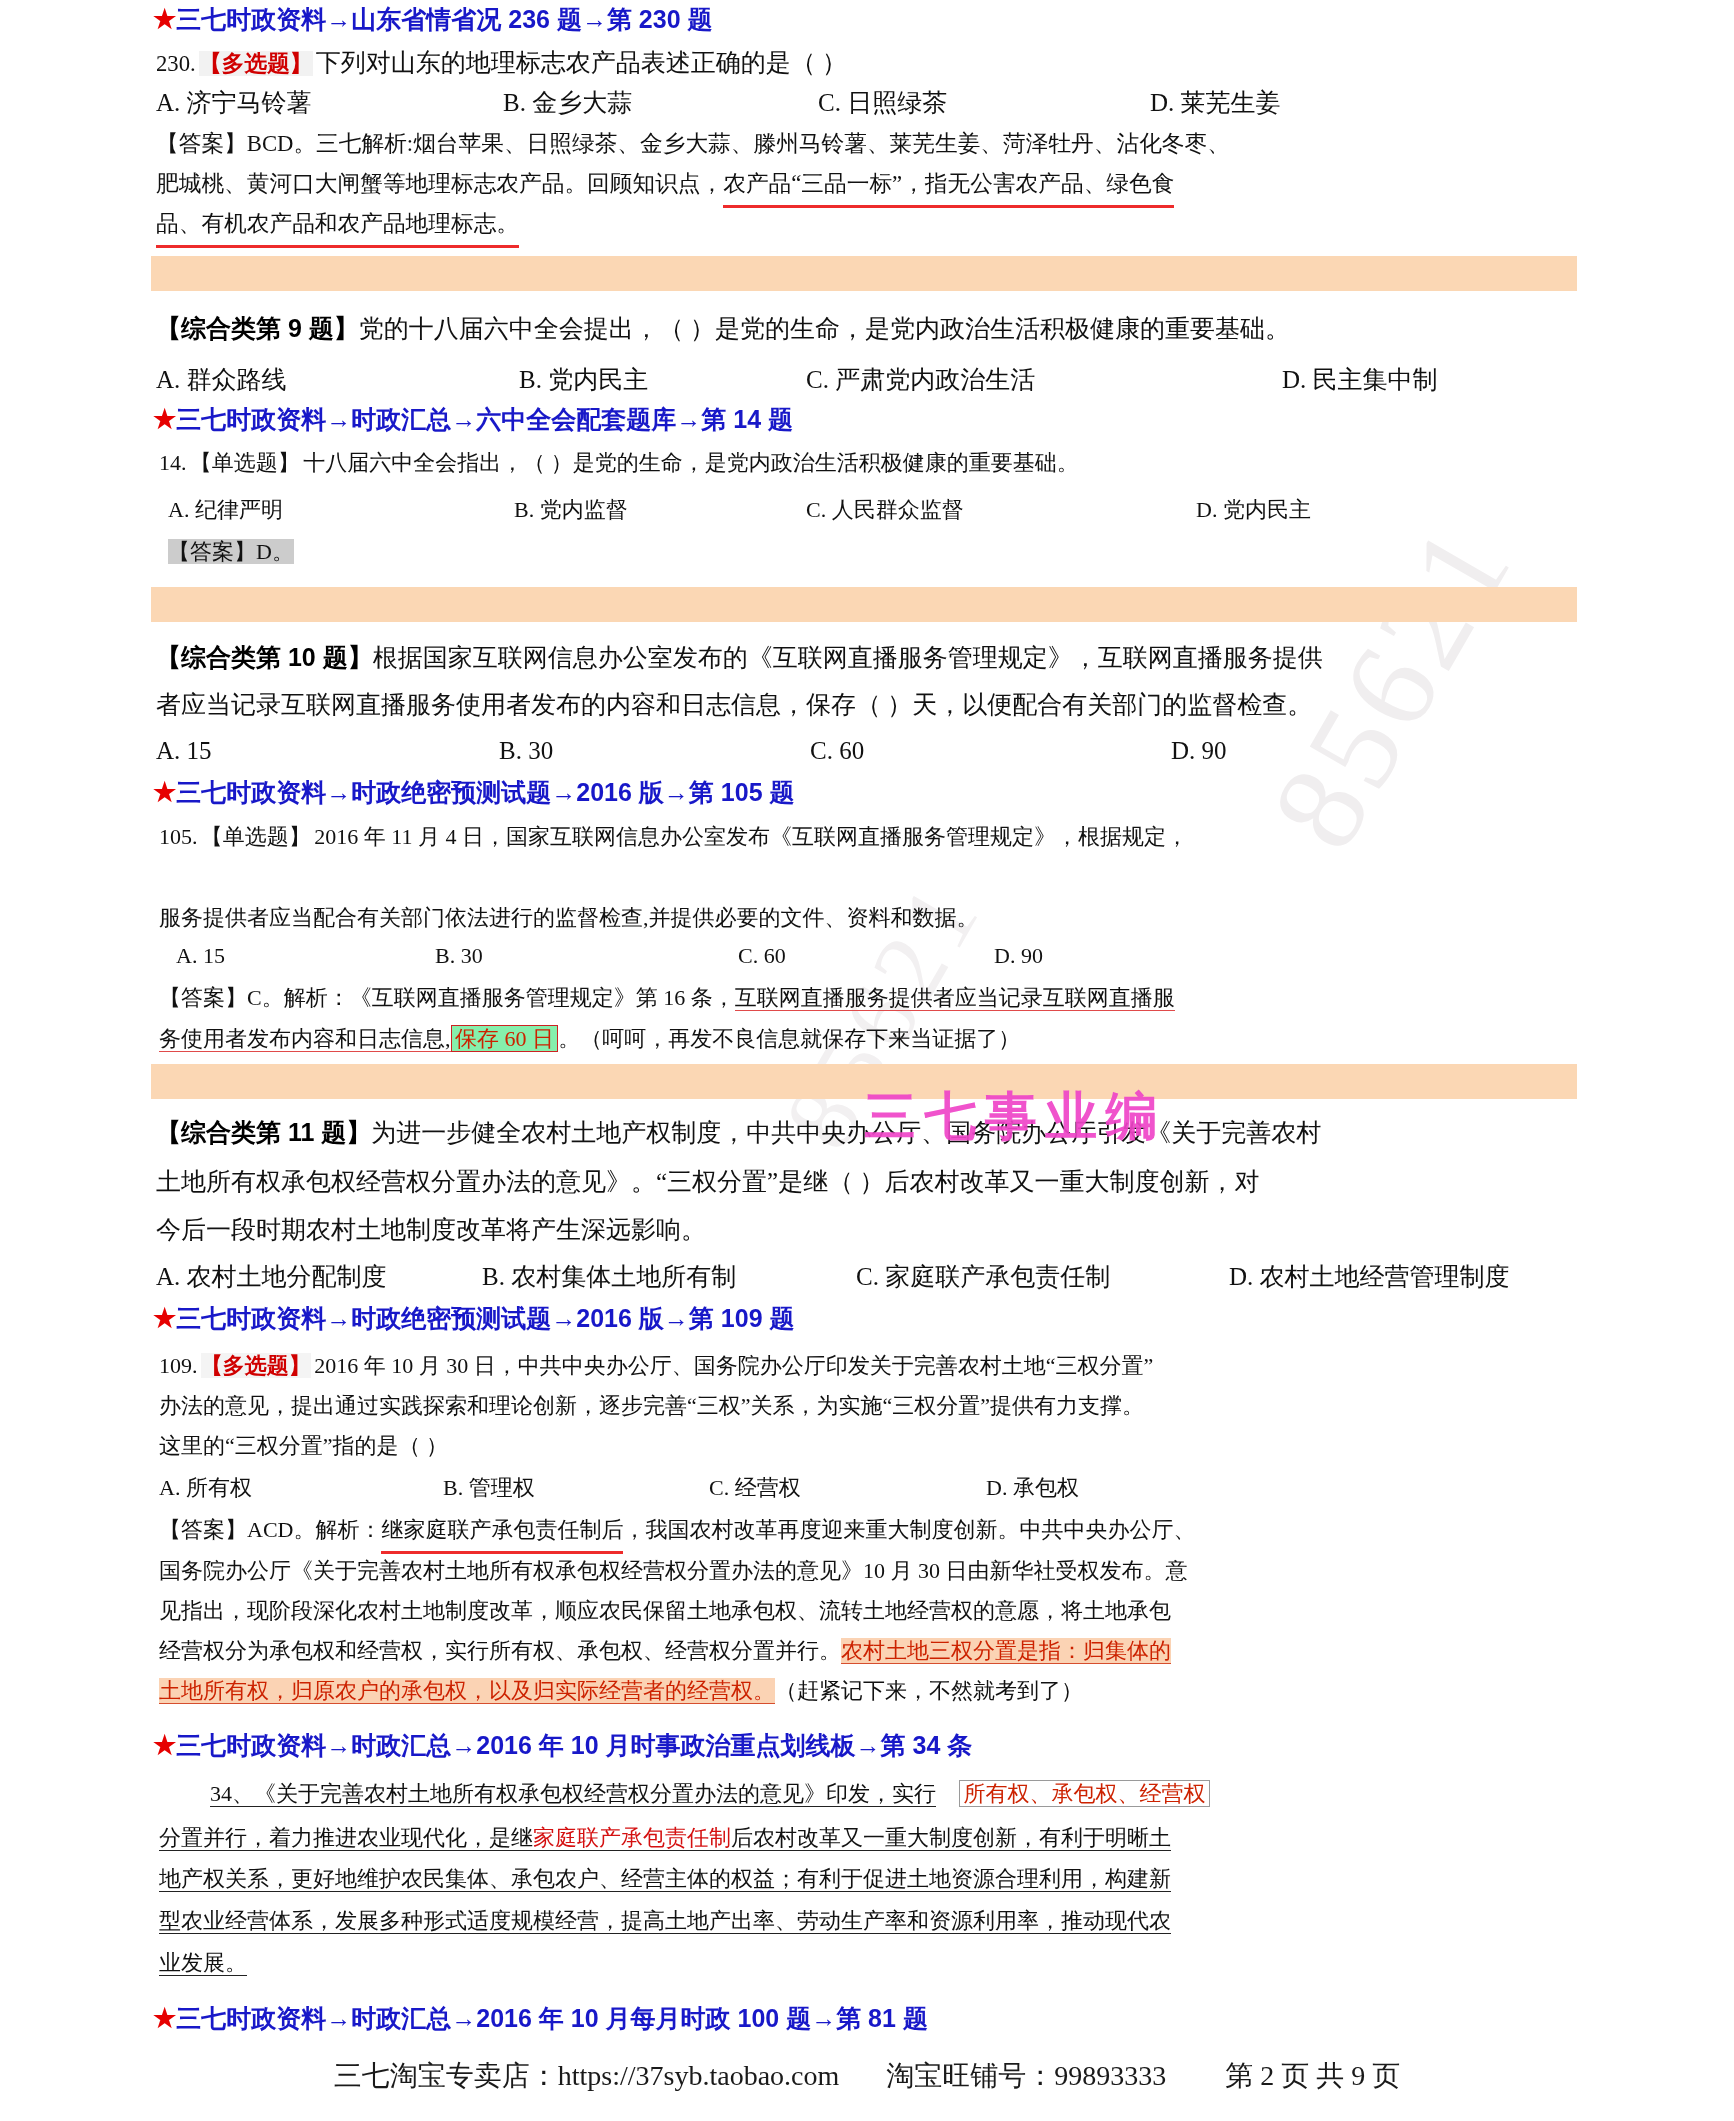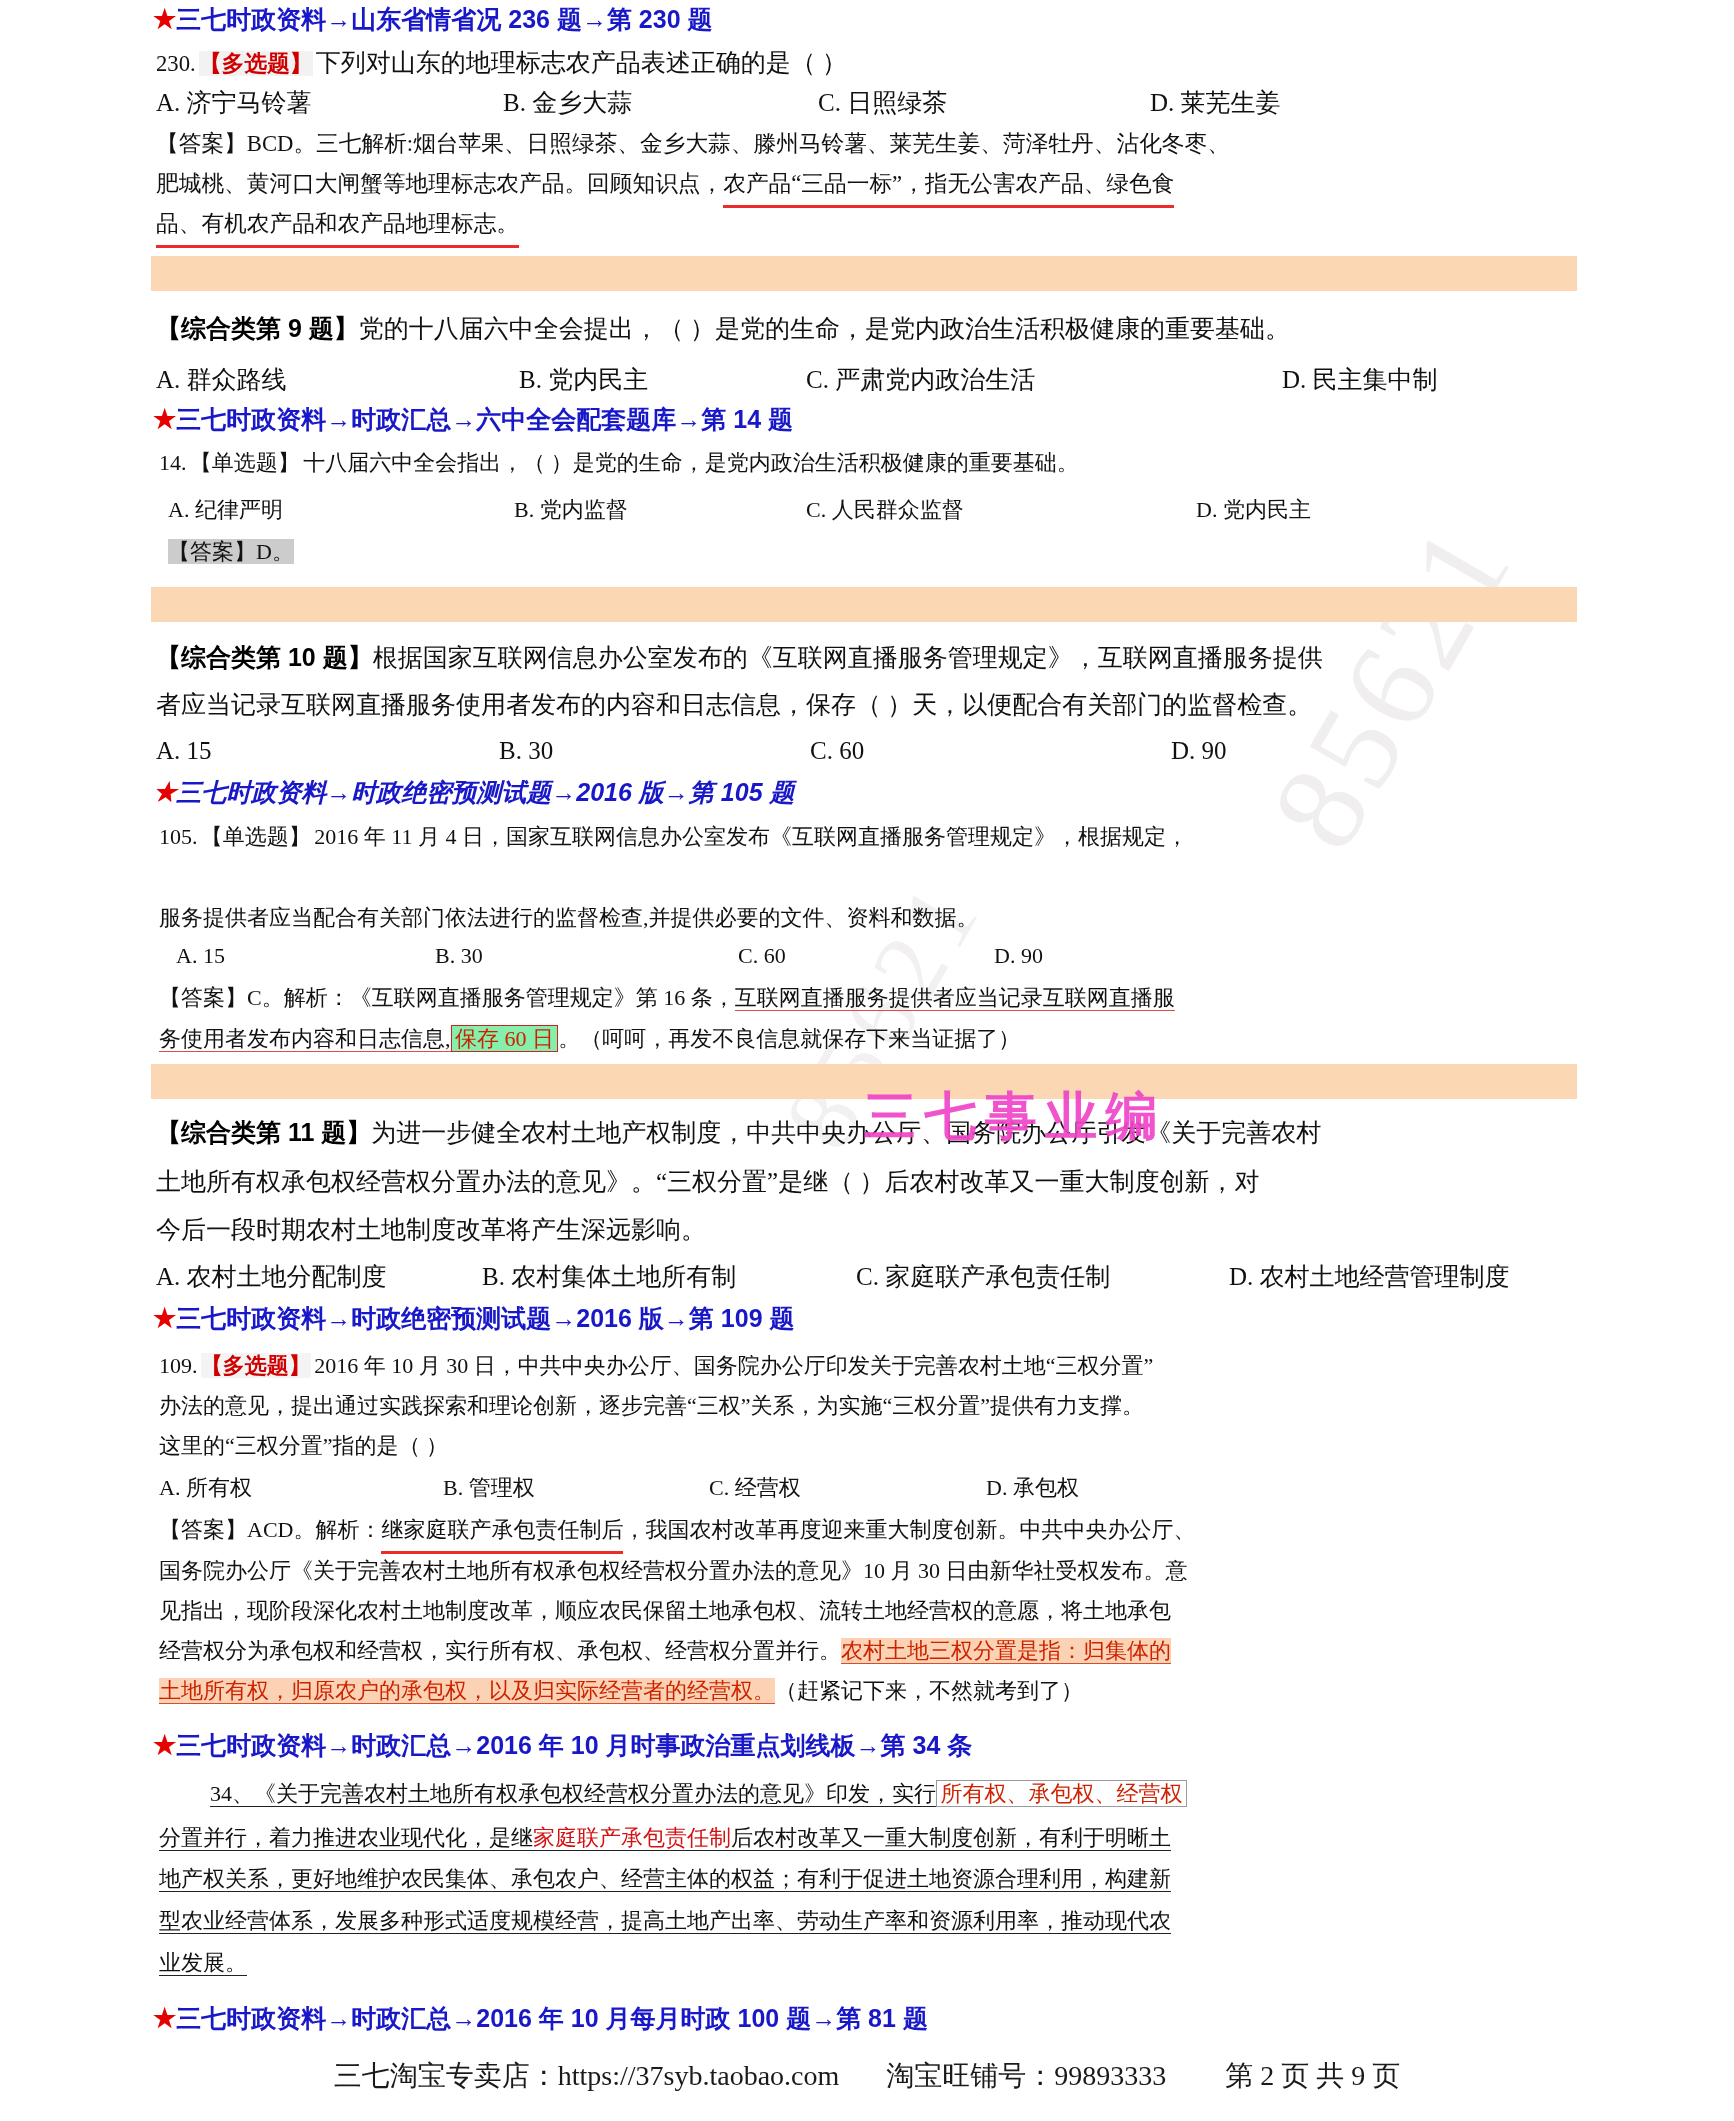--- a/index.html
+++ b/index.html
@@ -123,20 +123,21 @@
   .box-red {
     border: 1.7px solid #cc2222;
     background: #86efac;
     padding: 0 3.4px;
     color: #cc2200;
   }
   .box-grey-red {
     border: 1.7px solid #9a9a9a;
     color: #cc2200;
     padding: 0 3.4px;
+    margin-left: 23px;
   }
   .hl-grey {
     background: #cccccc;
   }
   .red-text { color: #d41010; }
 
   
   .band {
     position: absolute;
     left: 151px;
@@ -228,21 +229,21 @@
   <div class="line" style="left:156px; top:641px;">
     <span class="qtitle">【综合类第 10 题】</span><span class="body-t">根据国家互联网信息办公室发布的《互联网直播服务管理规定》，互联网直播服务提供</span>
   </div>
   <div class="line body-t" style="left:156px; top:688px;">者应当记录互联网直播服务使用者发布的内容和日志信息，保存（    ）天，以便配合有关部门的监督检查。</div>
 
   <div class="line body-t" style="left:156px; top:737px;">A. 15</div>
   <div class="line body-t" style="left:499px; top:737px;">B. 30</div>
   <div class="line body-t" style="left:810px; top:737px;">C. 60</div>
   <div class="line body-t" style="left:1171px; top:737px;">D. 90</div>
 
-  <div class="line hdr" style="left:153px; top:776px;font-style:italic;">
+  <div class="line hdr" style="left:153px; top:776px;">
     <span class="star">★</span><span id="s3hdr">三七时政资料→时政绝密预测试题→2016 版→第 105 题</span>
   </div>
 
   <div class="line" style="left:159px; top:822px;">
     <span class="body-xs">105.</span>
     <span class="body-xs">【单选题】</span>
     <span class="body-xs">2016 年 11 月 4 日，国家互联网信息办公室发布《互联网直播服务管理规定》，根据规定，</span>
   </div>
   <div class="line body-xs" style="left:159px; top:903px;">服务提供者应当配合有关部门依法进行的监督检查,并提供必要的文件、资料和数据。</div>
 

